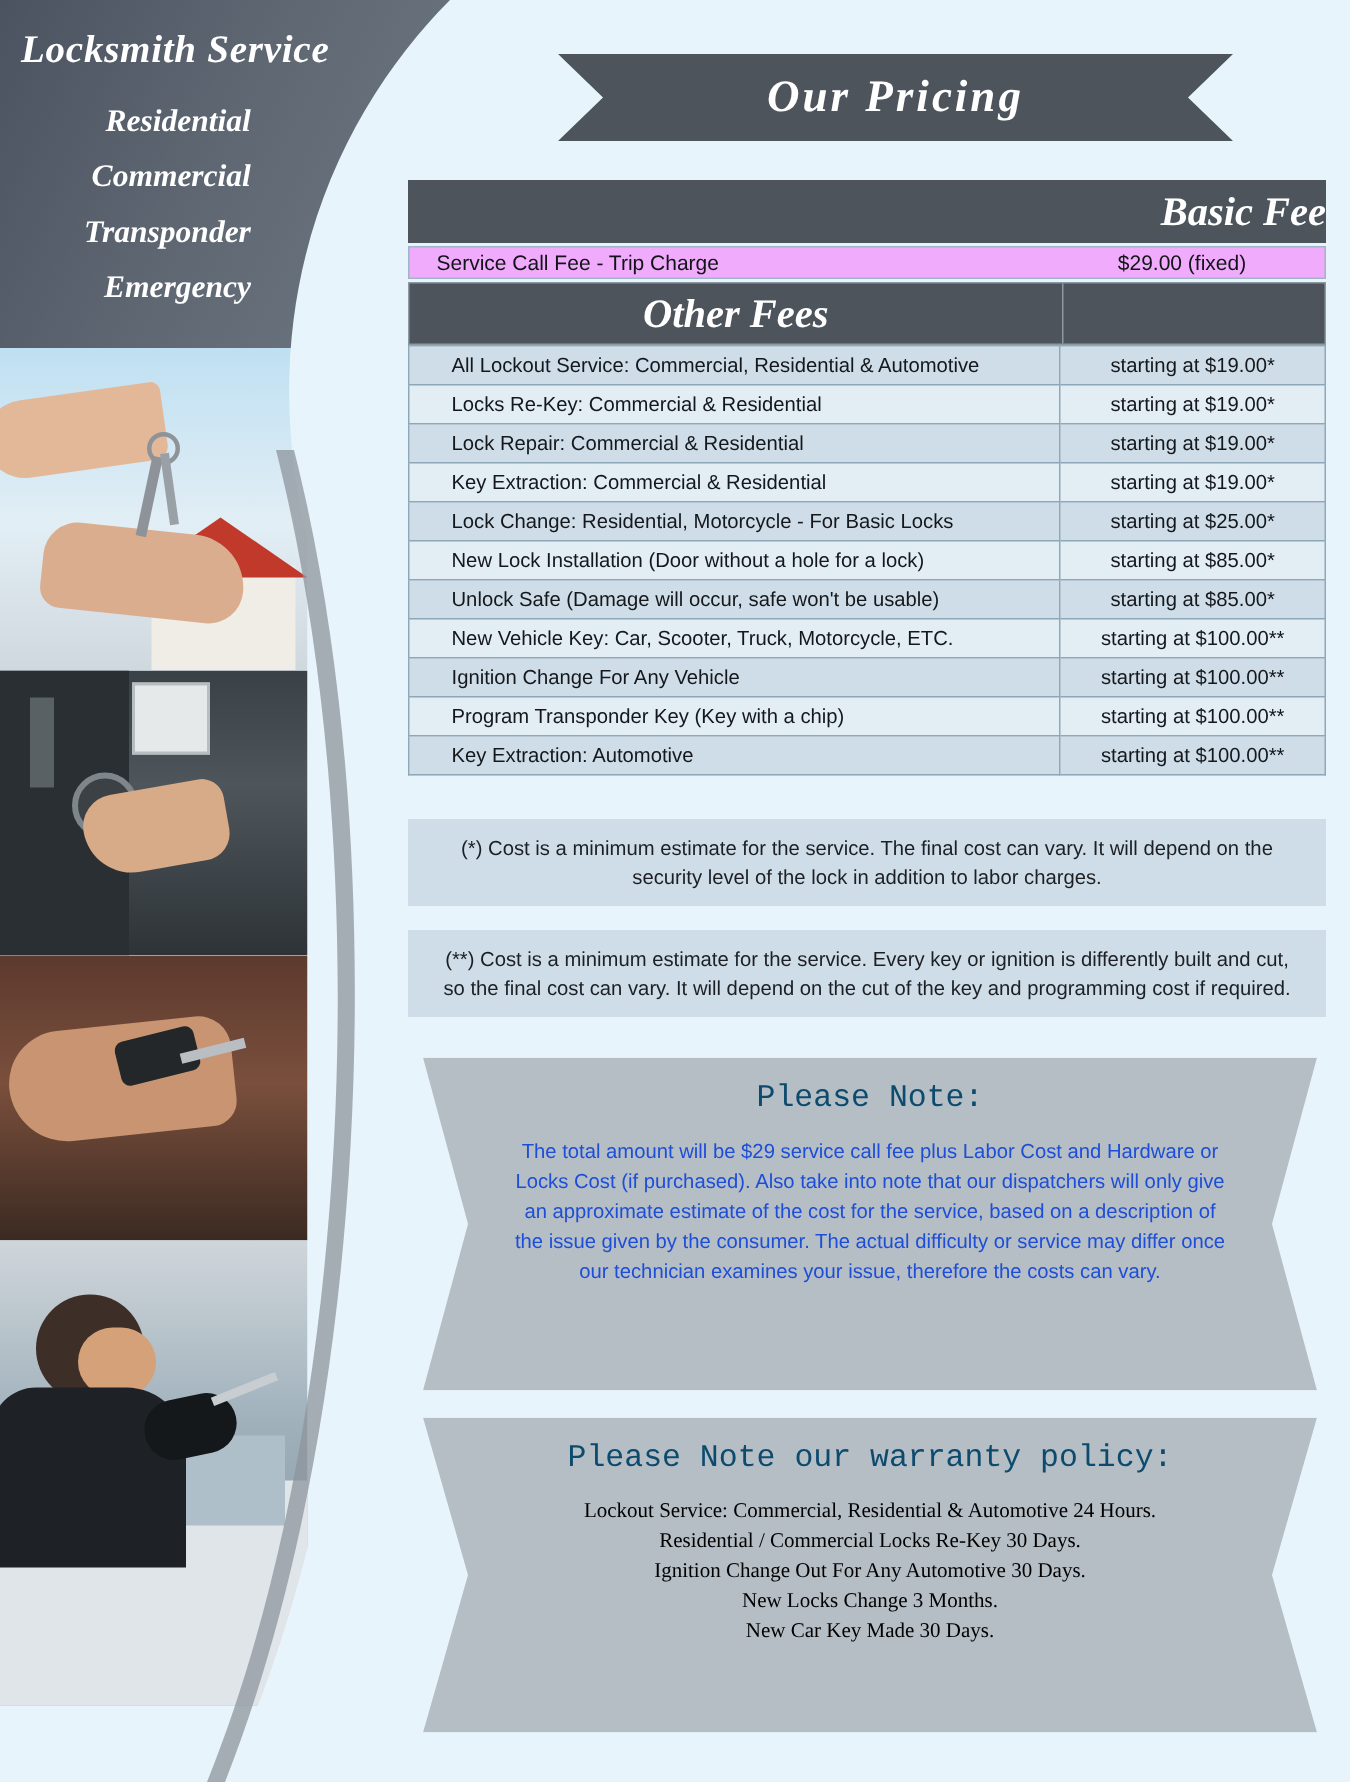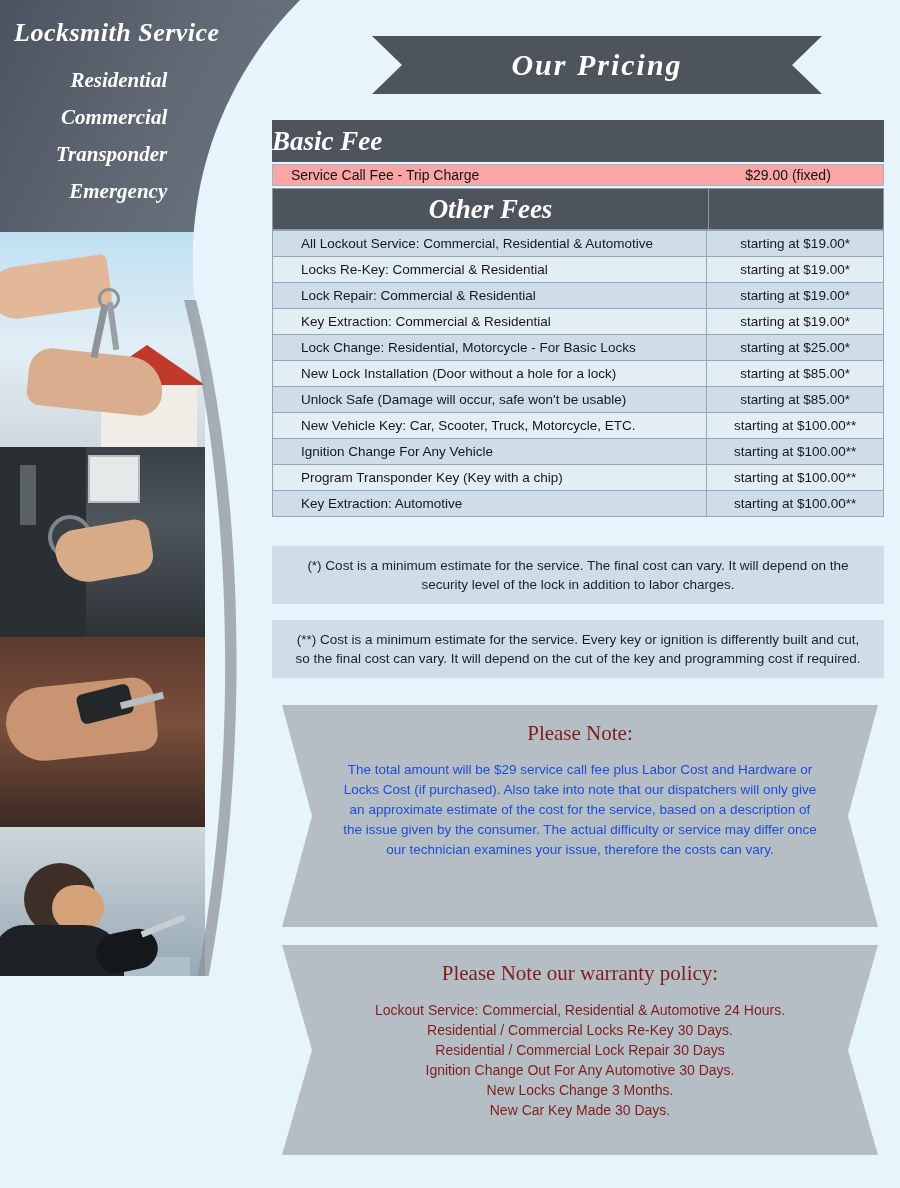--- a/index.html
+++ b/index.html
@@ -11,21 +11,21 @@
     background: #e8f4fb;
     font-family: "Liberation Sans", sans-serif;
     overflow: hidden;
   }
 
   
   .left-col {
     position: absolute;
     left: 0; top: 0;
     width: 300px;
-    height: 976px;
+    height: 1188px;
     overflow: hidden;
   }
   .left-header {
     position: absolute;
     left: 0; top: 0;
     width: 300px; height: 232px;
     background: linear-gradient(115deg, #4b5360 0%, #5d6671 45%, #6f7984 100%);
   }
   .brand-title {
     position: absolute;
@@ -137,34 +137,34 @@
     letter-spacing: 2px;
     font-family: "Liberation Serif", serif;
   }
 
   
   .basic-head {
     position: absolute;
     left: 12px; top: 120px;
     width: 612px; height: 42px;
     background: #4d545c;
-    display: flex; align-items: center; justify-content: flex-start;
+    display: flex; align-items: center; justify-content: flex-end;
   }
   .basic-head-text {
     color: #ffffff;
     font-size: 27px;
     font-weight: bold;
     font-style: italic;
     font-family: "Liberation Serif", serif;
   }
   .basic-row {
     position: absolute;
     left: 12px; top: 164px;
     width: 612px; height: 22px;
-    background: #fca5a5;
+    background: #f0abfc;
     border: 1px solid #9fb6c6;
     display: flex; align-items: center;
     font-size: 14px;
     color: #121418;
   }
   .basic-row .label { padding-left: 18px; flex: 1; }
   .basic-row .price { width: 190px; text-align: center; }
 
   
   .other-head {
@@ -232,36 +232,36 @@
     left: 22px;
     width: 596px;
     background: #b6bec5;
     clip-path: polygon(0 0, 596px 0, 566px 50%, 596px 100%, 0 100%, 30px 50%);
     text-align: center;
     padding: 12px 60px;
   }
   .gb-1 { top: 705px; height: 222px; }
   .gb-2 { top: 945px; height: 210px; }
   .gb-title {
-    color: #7f1d1d;
+    color: #0c4a6e;
     font-size: 21px;
     margin: 4px 0 14px 0;
-    font-family: Liberation Serif, serif;
+    font-family: Liberation Mono, monospace;
   }
   .gb-body {
     color: #1d4ed8;
     font-size: 13.5px;
     line-height: 20px;
   }
   .gb-list {
-    color: #7f1d1d;
+    color: #000000;
     font-size: 14px;
     line-height: 20px;
     list-style: none;
-    margin: 0; padding: 0;
+    margin: 0; padding: 0; font-family: Liberation Serif, serif;
   }
 </style>
 </head>
 <body>
 
 <div class="left-col">
 
   <div class="left-header">
     <div class="brand-title">Locksmith Service</div>
     <ul class="brand-list">
@@ -393,20 +393,19 @@
   <div class="gray-banner gb-1">
     <div class="gb-title">Please Note:</div>
     <div class="gb-body">The total amount will be $29 service call fee plus Labor Cost and Hardware or Locks Cost (if purchased). Also take into note that our dispatchers will only give an approximate estimate of the cost for the service, based on a description of the issue given by the consumer. The actual difficulty or service may differ once our technician examines your issue, therefore the costs can vary.</div>
   </div>
 
   <div class="gray-banner gb-2">
     <div class="gb-title">Please Note our warranty policy:</div>
     <ul class="gb-list">
       <li>Lockout Service: Commercial, Residential &amp; Automotive 24 Hours.</li>
       <li>Residential / Commercial Locks Re-Key 30 Days.</li>
-      <li>Residential / Commercial Lock Repair 30 Days</li>
       <li>Ignition Change Out For Any Automotive 30 Days.</li>
       <li>New Locks Change 3 Months.</li>
       <li>New Car Key Made 30 Days.</li>
     </ul>
   </div>
 
 </div>
 
 </body></html>

